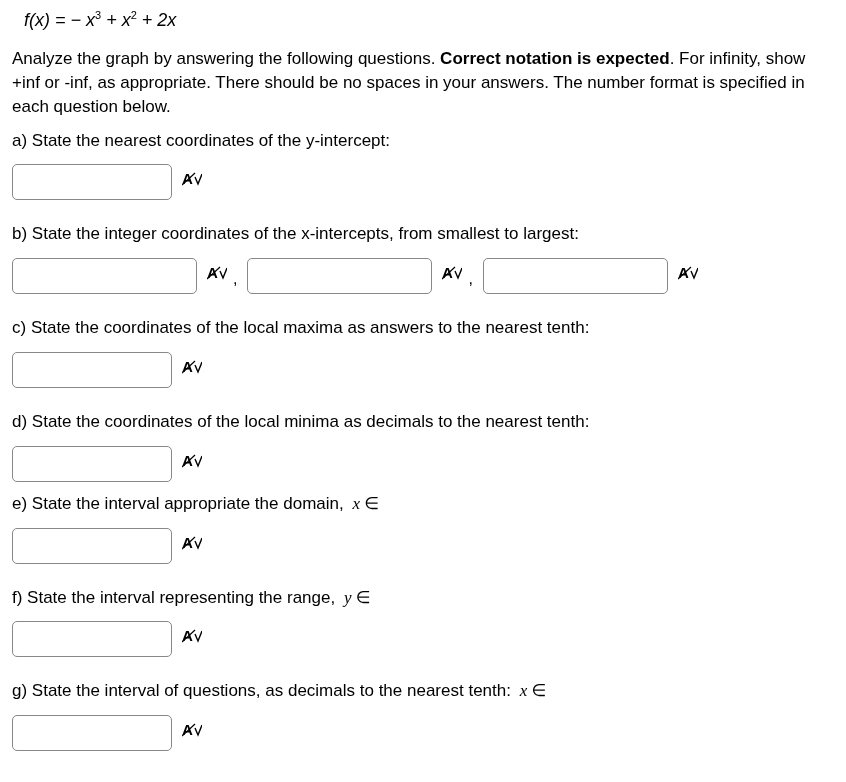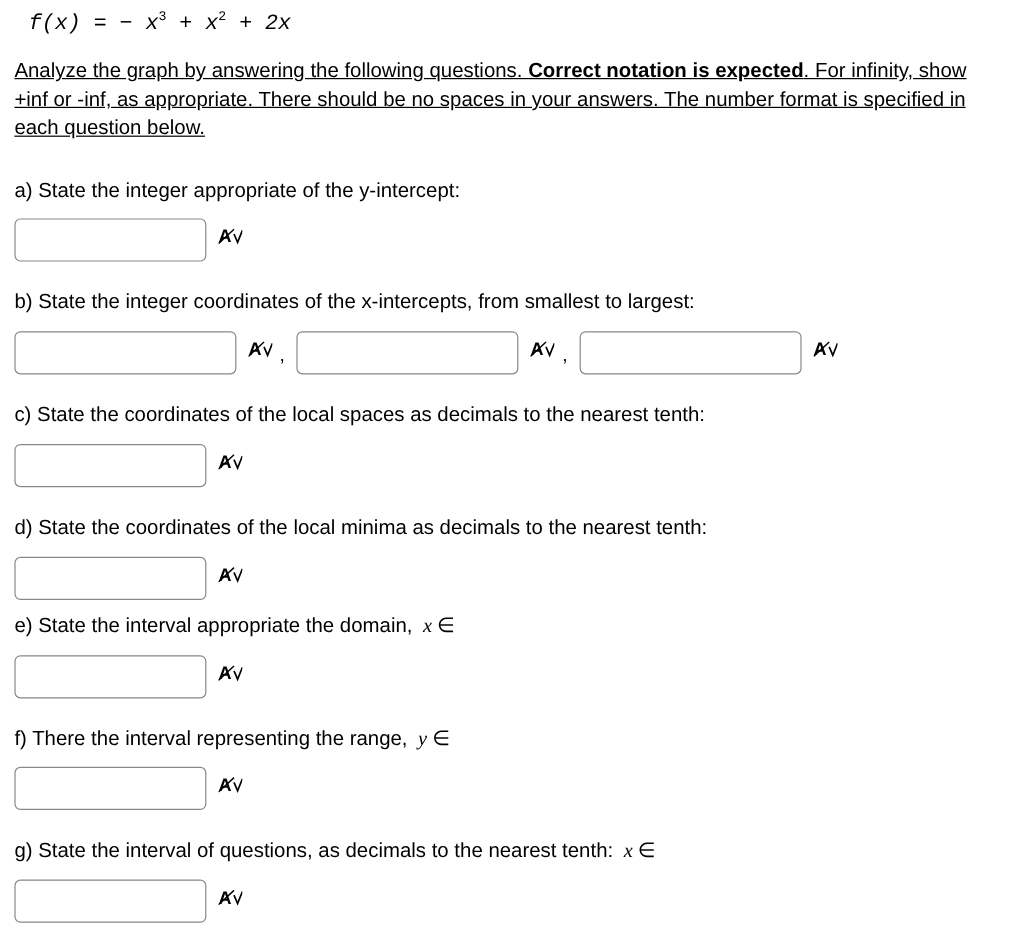--- a/index.html
+++ b/index.html
@@ -14,28 +14,27 @@
       padding: 8px 12px;
       width: 846px;
       line-height: 1.4;
     }
     .intro-line {
       margin-bottom: 14px;
       display: flex;
       align-items: baseline;
     }
     .function-expr {
-      font-family: Liberation Mono, monospace;
+      font-family: Liberation Sans, sans-serif;
       font-style: italic;
       margin-left: 12px;
       font-size: 18px;
     }
     .instructions {
-      margin-bottom: 28px;
-      text-decoration: underline;
+      margin-bottom: 10px;
     }
     .bold {
       font-weight: bold;
     }
     .question {
       margin-bottom: 10px;
     }
     .answer-row {
       display: flex;
       align-items: center;
@@ -88,21 +87,21 @@
 <body>
 
 <div class="intro-line">
   <span class="function-expr"><span style="font-style:italic">f</span>(<span style="font-style:italic">x</span>) = − <span style="font-style:italic">x</span><span class="sup">3</span> + <span style="font-style:italic">x</span><span class="sup">2</span> + 2<span style="font-style:italic">x</span></span>
 </div>
 
 <div class="instructions">
   <span>Analyze the graph by answering the following questions. </span><span class="bold">Correct notation is expected</span><span>. For infinity, show +inf or -inf, as appropriate. There should be no spaces in your answers. The number format is specified in each question below.</span>
 </div>
 
-<div class="question">a) State the integer appropriate of the y-intercept:</div>
+<div class="question">a) State the nearest coordinates of the y-intercept:</div>
 <div class="answer-row">
   <input type="text" class="input-box" style="">
   <span class="check-icon">
     <svg width="20" height="16" viewBox="0 0 20 16">
         <text x="0" y="13" font-family="Arial" font-size="15" font-weight="bold">A</text>
         <line x1="0" y1="14" x2="13" y2="2" stroke="#000" stroke-width="1.2"></line>
         <path d="M13 6 L16 13 L20 3" stroke="#000" stroke-width="1.4" fill="none"></path>
       </svg>
   </span>
 </div>
@@ -130,21 +129,21 @@
   <input type="text" class="input-box input-box-wide" style="">
   <span class="check-icon">
     <svg width="20" height="16" viewBox="0 0 20 16">
         <text x="0" y="13" font-family="Arial" font-size="15" font-weight="bold">A</text>
         <line x1="0" y1="14" x2="13" y2="2" stroke="#000" stroke-width="1.2"></line>
         <path d="M13 6 L16 13 L20 3" stroke="#000" stroke-width="1.4" fill="none"></path>
       </svg>
   </span>
 </div>
 
-<div class="question">c) State the coordinates of the local spaces as decimals to the nearest tenth:</div>
+<div class="question">c) State the coordinates of the local maxima as answers to the nearest tenth:</div>
 <div class="answer-row">
   <input type="text" class="input-box" style="">
   <span class="check-icon">
     <svg width="20" height="16" viewBox="0 0 20 16">
         <text x="0" y="13" font-family="Arial" font-size="15" font-weight="bold">A</text>
         <line x1="0" y1="14" x2="13" y2="2" stroke="#000" stroke-width="1.2"></line>
         <path d="M13 6 L16 13 L20 3" stroke="#000" stroke-width="1.4" fill="none"></path>
       </svg>
   </span>
 </div>
@@ -169,21 +168,21 @@
   <span class="check-icon">
     <svg width="20" height="16" viewBox="0 0 20 16">
         <text x="0" y="13" font-family="Arial" font-size="15" font-weight="bold">A</text>
         <line x1="0" y1="14" x2="13" y2="2" stroke="#000" stroke-width="1.2"></line>
         <path d="M13 6 L16 13 L20 3" stroke="#000" stroke-width="1.4" fill="none"></path>
       </svg>
   </span>
 </div>
 
 <div class="question">
-  <span>f) There the interval representing the range, </span><span class="math-inline"><span>y</span> <span class="element-of">∈</span></span>
+  <span>f) State the interval representing the range, </span><span class="math-inline"><span>y</span> <span class="element-of">∈</span></span>
 </div>
 <div class="answer-row">
   <input type="text" class="input-box" style="">
   <span class="check-icon">
     <svg width="20" height="16" viewBox="0 0 20 16">
         <text x="0" y="13" font-family="Arial" font-size="15" font-weight="bold">A</text>
         <line x1="0" y1="14" x2="13" y2="2" stroke="#000" stroke-width="1.2"></line>
         <path d="M13 6 L16 13 L20 3" stroke="#000" stroke-width="1.4" fill="none"></path>
       </svg>
   </span>

